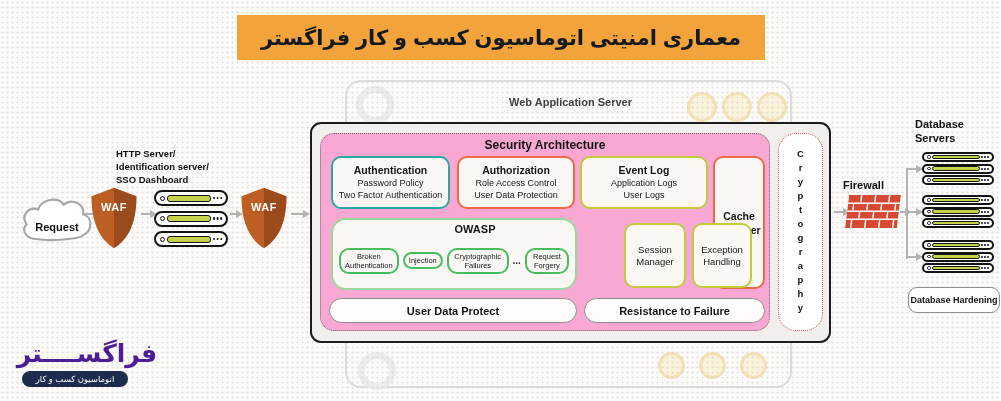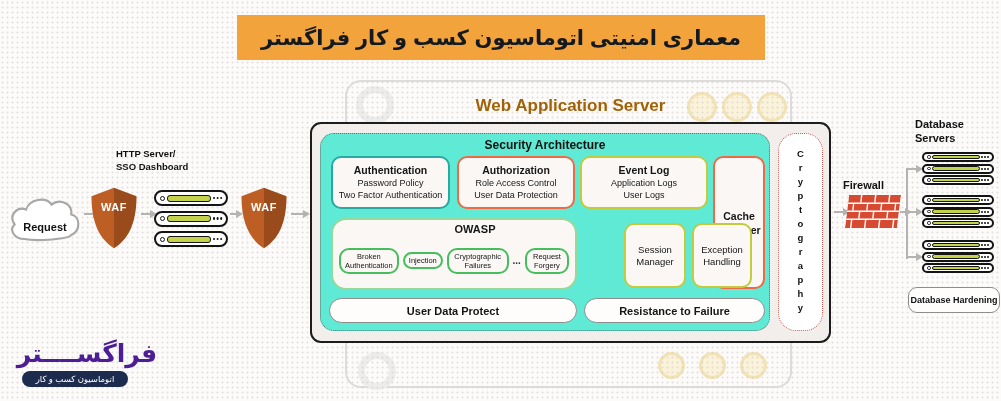--- a/index.html
+++ b/index.html
@@ -21,21 +21,21 @@
     display:flex; align-items:center; justify-content:center;
     font-size:21px; font-weight:bold; color:#14191F; }
 
   
   .arrow { position:absolute; z-index:2; height:2px; background:#B5B3B1; }
   .arrow::after { content:''; position:absolute; right:-6px; top:-3px;
     border-left:7px solid #B5B3B1; border-top:4px solid transparent; border-bottom:4px solid transparent; }
   .vline { position:absolute; z-index:2; width:2px; background:#B5B3B1; }
 
   
-  .cloud-wrap { left:4px; top:190px; width:82px; height:62px; }
+  .cloud-wrap { left:16px; top:190px; width:82px; height:62px; }
   .cloud-wrap svg { width:100%; height:100%; }
   .cloud-label { position:absolute; left:0; right:0; top:31px; text-align:center;
     font-size:11px; font-weight:bold; color:#111; }
 
   
   .waf { width:52px; height:68px; }
   .waf svg { width:100%; height:100%; }
   .waf .waf-label { position:absolute; left:0; right:0; top:17px; text-align:center;
     color:#fff; font-weight:bold; font-size:11px; letter-spacing:.5px; }
 
@@ -59,23 +59,23 @@
   .db-lbl { left:915px; top:117px; width:86px; font-size:11px; line-height:14px; }
   .fw-lbl { left:843px; top:179px; width:58px; font-size:11px; }
 
   
   .firewall { left:847px; top:195px; width:52px; height:33px; transform:skewX(-7deg); }
   .firewall svg { width:100%; height:100%; }
 
   
   .main-box { left:310px; top:122px; width:521px; height:221px; background:#F2EEEB;
     border:2.5px solid #1C1C1C; border-radius:11px; }
-  .was-title { left:430px; top:96px; width:281px; text-align:center; font-size:17px; font-weight:bold; color:#a16207; }
-
-  .sec-box { left:320px; top:133px; width:450px; height:198px; background:#5eead4;
+  .was-title { left:430px; top:96px; width:281px; text-align:center; font-size:11px; font-weight:bold; color:#404040; }
+
+  .sec-box { left:320px; top:133px; width:450px; height:198px; background:#f9a8d4;
     border:1.3px dotted #6E6B68; border-radius:14px; }
   .sec-title { position:absolute; left:0; right:0; top:4px; text-align:center;
     font-size:12px; font-weight:bold; color:#111; }
 
   .fbox { position:absolute; background:#FAF7F5; border:2px solid #999; border-radius:10px; text-align:center; color:#161616; }
   .fbox .ft { font-weight:bold; font-size:10.5px; margin:6px 2px 2px; }
   .fbox .fi { font-size:9px; line-height:11.5px; }
   .bd-teal  { border-color:#2AA9A2; }
   .bd-red   { border-color:#EE6A45; }
   .bd-olive { border-color:#C2CA3E; }
@@ -150,20 +150,21 @@
         </defs>
       <path d="M30 2 L56 12 C56 44 46 62 30 72 C14 62 4 44 4 12 Z" fill="url(#wafg1)"></path>
     </svg>
     <div class="waf-label">WAF</div>
   </div>
 
   <div class="arrow" style="left:141px; top:213px; width:10px;"></div>
 
   <div class="z lbl front-lbl">
     <span style="display:block">HTTP Server/</span>
+    <span style="display:block">Identification server/</span>
     <span style="display:block">SSO Dashboard</span>
   </div>
   <div class="z stack stack-l">
     <div class="srv">
         <i class="s-dot"></i>
         <i class="s-bar"></i>
         <i class="s-v3"></i>
       </div>
     <div class="srv">
         <i class="s-dot"></i>

